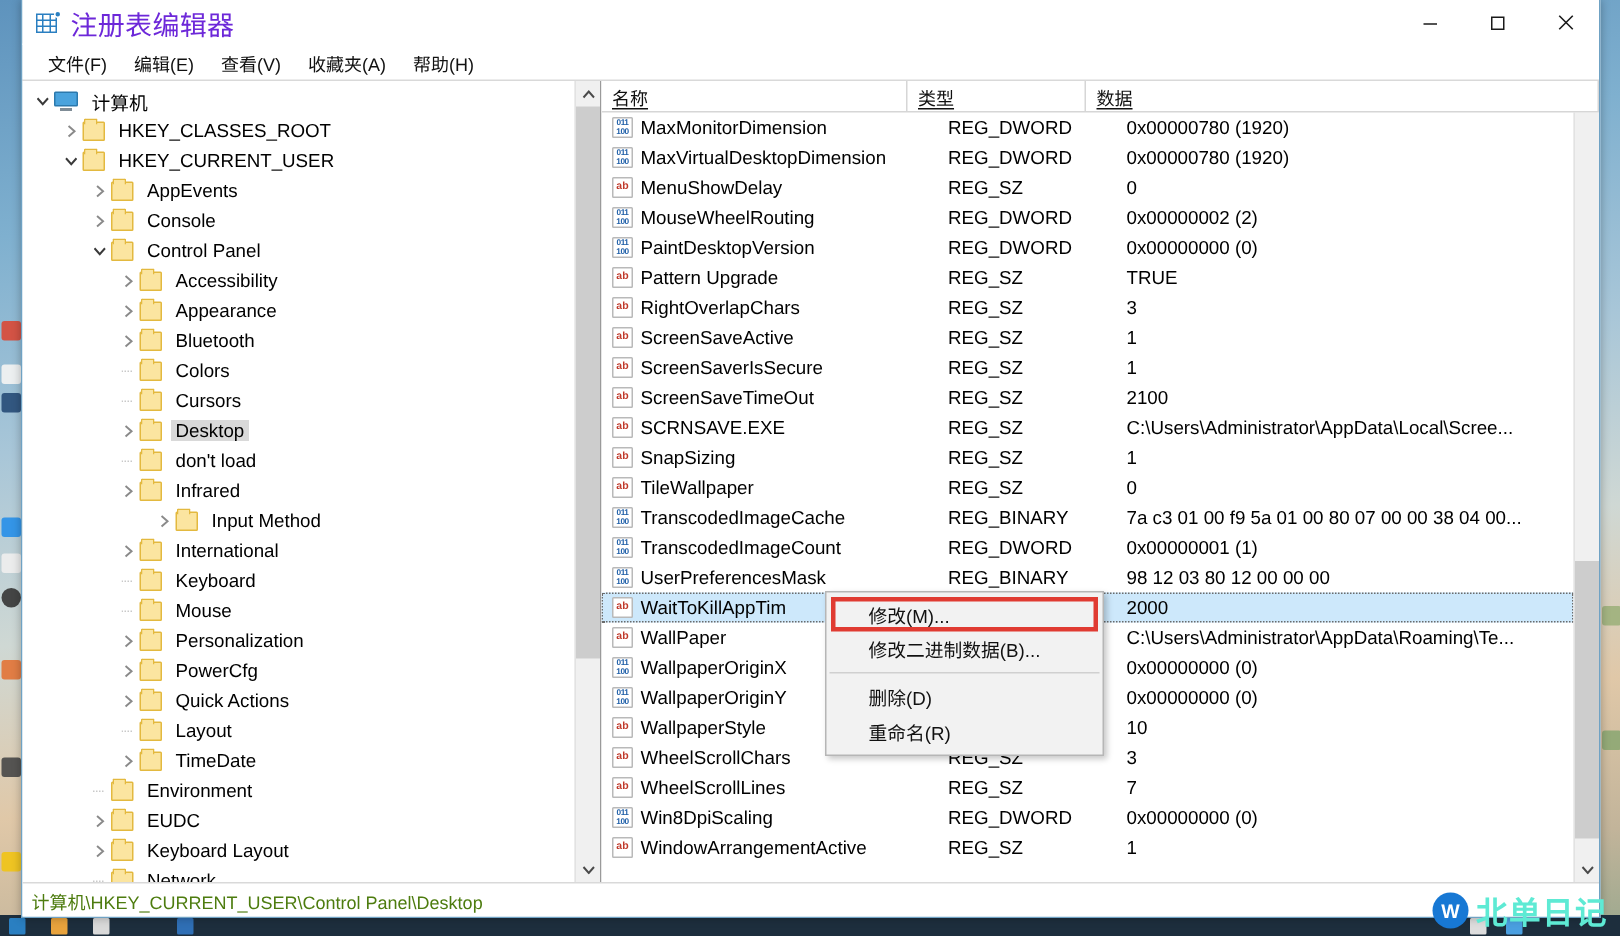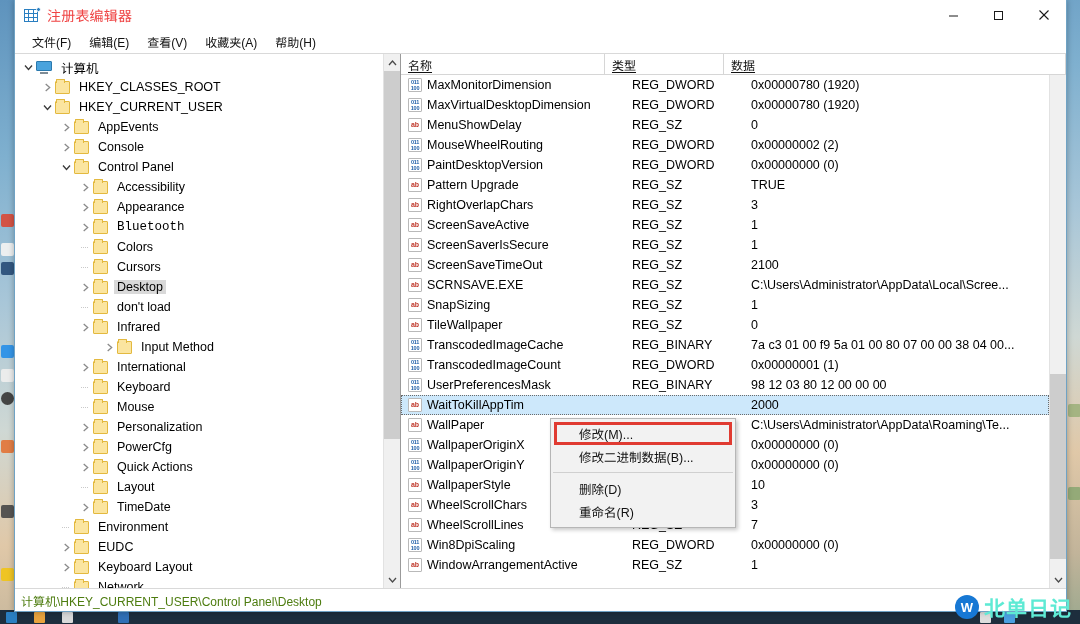--- a/index.html
+++ b/index.html
@@ -53,21 +53,21 @@
     background: #2a7fc1;
     display: grid; grid-template-columns: 1fr 1fr 1fr; grid-template-rows: 1fr 1fr 1fr;
     gap: 1px; padding: 1px;
   }
   #app-icon .grid i { background: #ffffff; display: block; }
   #app-icon .dot {
     position: absolute; right: -1px; top: 0px; width: 5px; height: 5px;
     border-radius: 50%; background: #2a7fc1; border: 1px solid #fff;
   }
   #title-text {
-    font-size: 14px; color: #ef4444; letter-spacing: .2px;
+    font-size: 18px; color: #6d28d9; letter-spacing: .2px;
   }
   .win-btns { position: absolute; right: 0; top: 0; height: 30px; display: flex; }
   .win-btn {
     width: 45px; height: 30px; display: flex; align-items: center; justify-content: center;
     background: transparent;
   }
   .win-btn svg { display: block; }
 
   
   #menubar {
@@ -172,21 +172,21 @@
     position: absolute; left: 0; width: 17px; height: 17px;
     display: flex; align-items: center; justify-content: center;
   }
   .sb .arrow.up { top: 0; } .sb .arrow.dn { bottom: 0; }
   .sb .thumb {
     position: absolute; left: 0; width: 17px; background: #cdcdcd;
   }
 
   
   #ctxmenu {
-    position: absolute; left: 535px; top: 418px; width: 186px;
+    position: absolute; left: 535px; top: 394px; width: 186px;
     background: #f2f2f2; border: 1px solid #b6b6b6;
     box-shadow: 2px 2px 4px rgba(0,0,0,.22);
     padding: 3px 0 4px 0; z-index: 40;
   }
   .mi {
     height: 23px; display: flex; align-items: center; padding-left: 28px;
     font-size: 12.5px; color: #111; white-space: nowrap; position: relative;
   }
   .mi.hl::after {
     content: ""; position: absolute; left: 3px; right: 3px; top: 0px; bottom: 0px;
@@ -361,21 +361,21 @@
           </div>
           <div class="tnode" style="padding-left: 63px;">
             <span class="chev">
               <svg width="9" height="9" viewBox="0 0 9 9">
                 <path d="M2.7 1 L6.7 4.5 L2.7 8" fill="none" stroke="#8a8a8a" stroke-width="1.3"></path>
               </svg>
             </span>
             <span class="folder"></span>
             <span class="lbl">Appearance</span>
           </div>
-          <div class="tnode" style="padding-left: 63px; font-family: Liberation Mono, monospace;">
+          <div class="tnode" style="padding-left: 63px;">
             <span class="chev">
               <svg width="9" height="9" viewBox="0 0 9 9">
                 <path d="M2.7 1 L6.7 4.5 L2.7 8" fill="none" stroke="#8a8a8a" stroke-width="1.3"></path>
               </svg>
             </span>
             <span class="folder"></span>
             <span class="lbl">Bluetooth</span>
           </div>
           <div class="tnode" style="padding-left: 63px;">
             <span class="chev">

